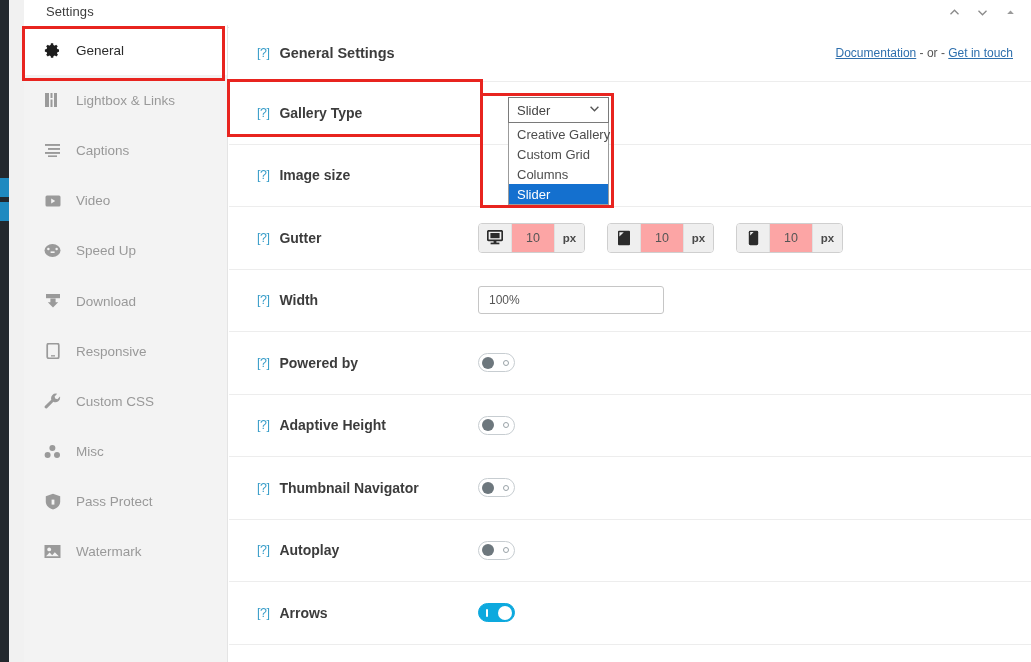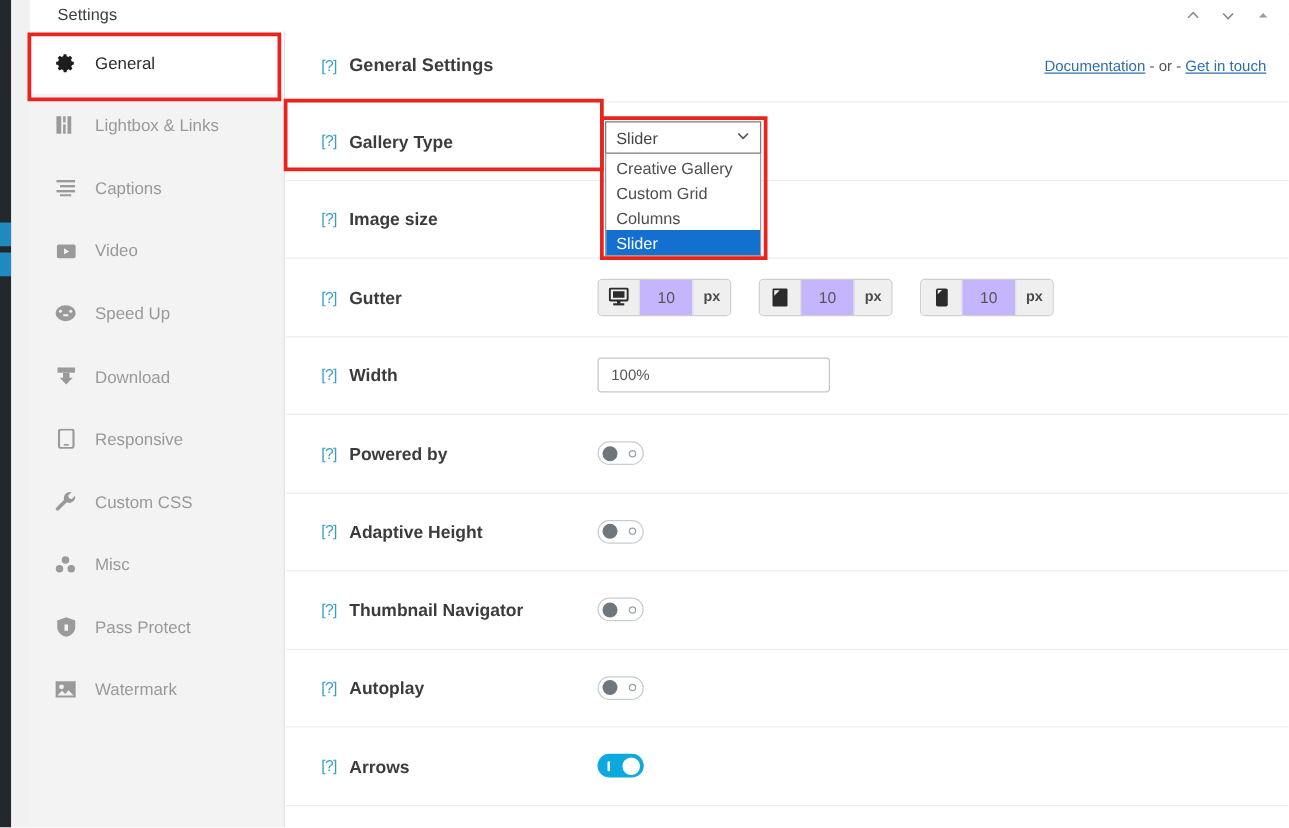--- a/index.html
+++ b/index.html
@@ -172,21 +172,21 @@
     width: 33px;
     background: #efefef;
     display: flex; align-items: center; justify-content: center;
     border-right: 1px solid #e0e0e0;
     color: #2b2b2b;
   }
   .gut-val {
     width: 42px;
     display: flex; align-items: center; justify-content: center;
     font-size: 12.5px; color: #555;
-    background: #c4b5fd;
+    background: #fca5a5;
   }
   .gut-unit {
     width: 30px;
     background: #efefef;
     border-left: 1px solid #e0e0e0;
     display: flex; align-items: center; justify-content: center;
     font-size: 11.5px; color: #4a4a4a;
     font-weight: bold;
   }
 
@@ -227,20 +227,21 @@
     width: 2px; height: 8px; background: #ffffff;
     border-radius: 1px;
   }
 
   
   .dd-wrap {
     position: absolute;
     left: 484px; top: 97px;
     width: 125px;
     z-index: 40;
+    padding-left: 24px;
   }
   .dd-closed {
     position: relative;
     height: 26px;
     background: #ffffff;
     border: 1px solid #7a7a7a;
     display: flex; align-items: center;
     padding: 0 8px;
     font-size: 13px; color: #444;
   }

